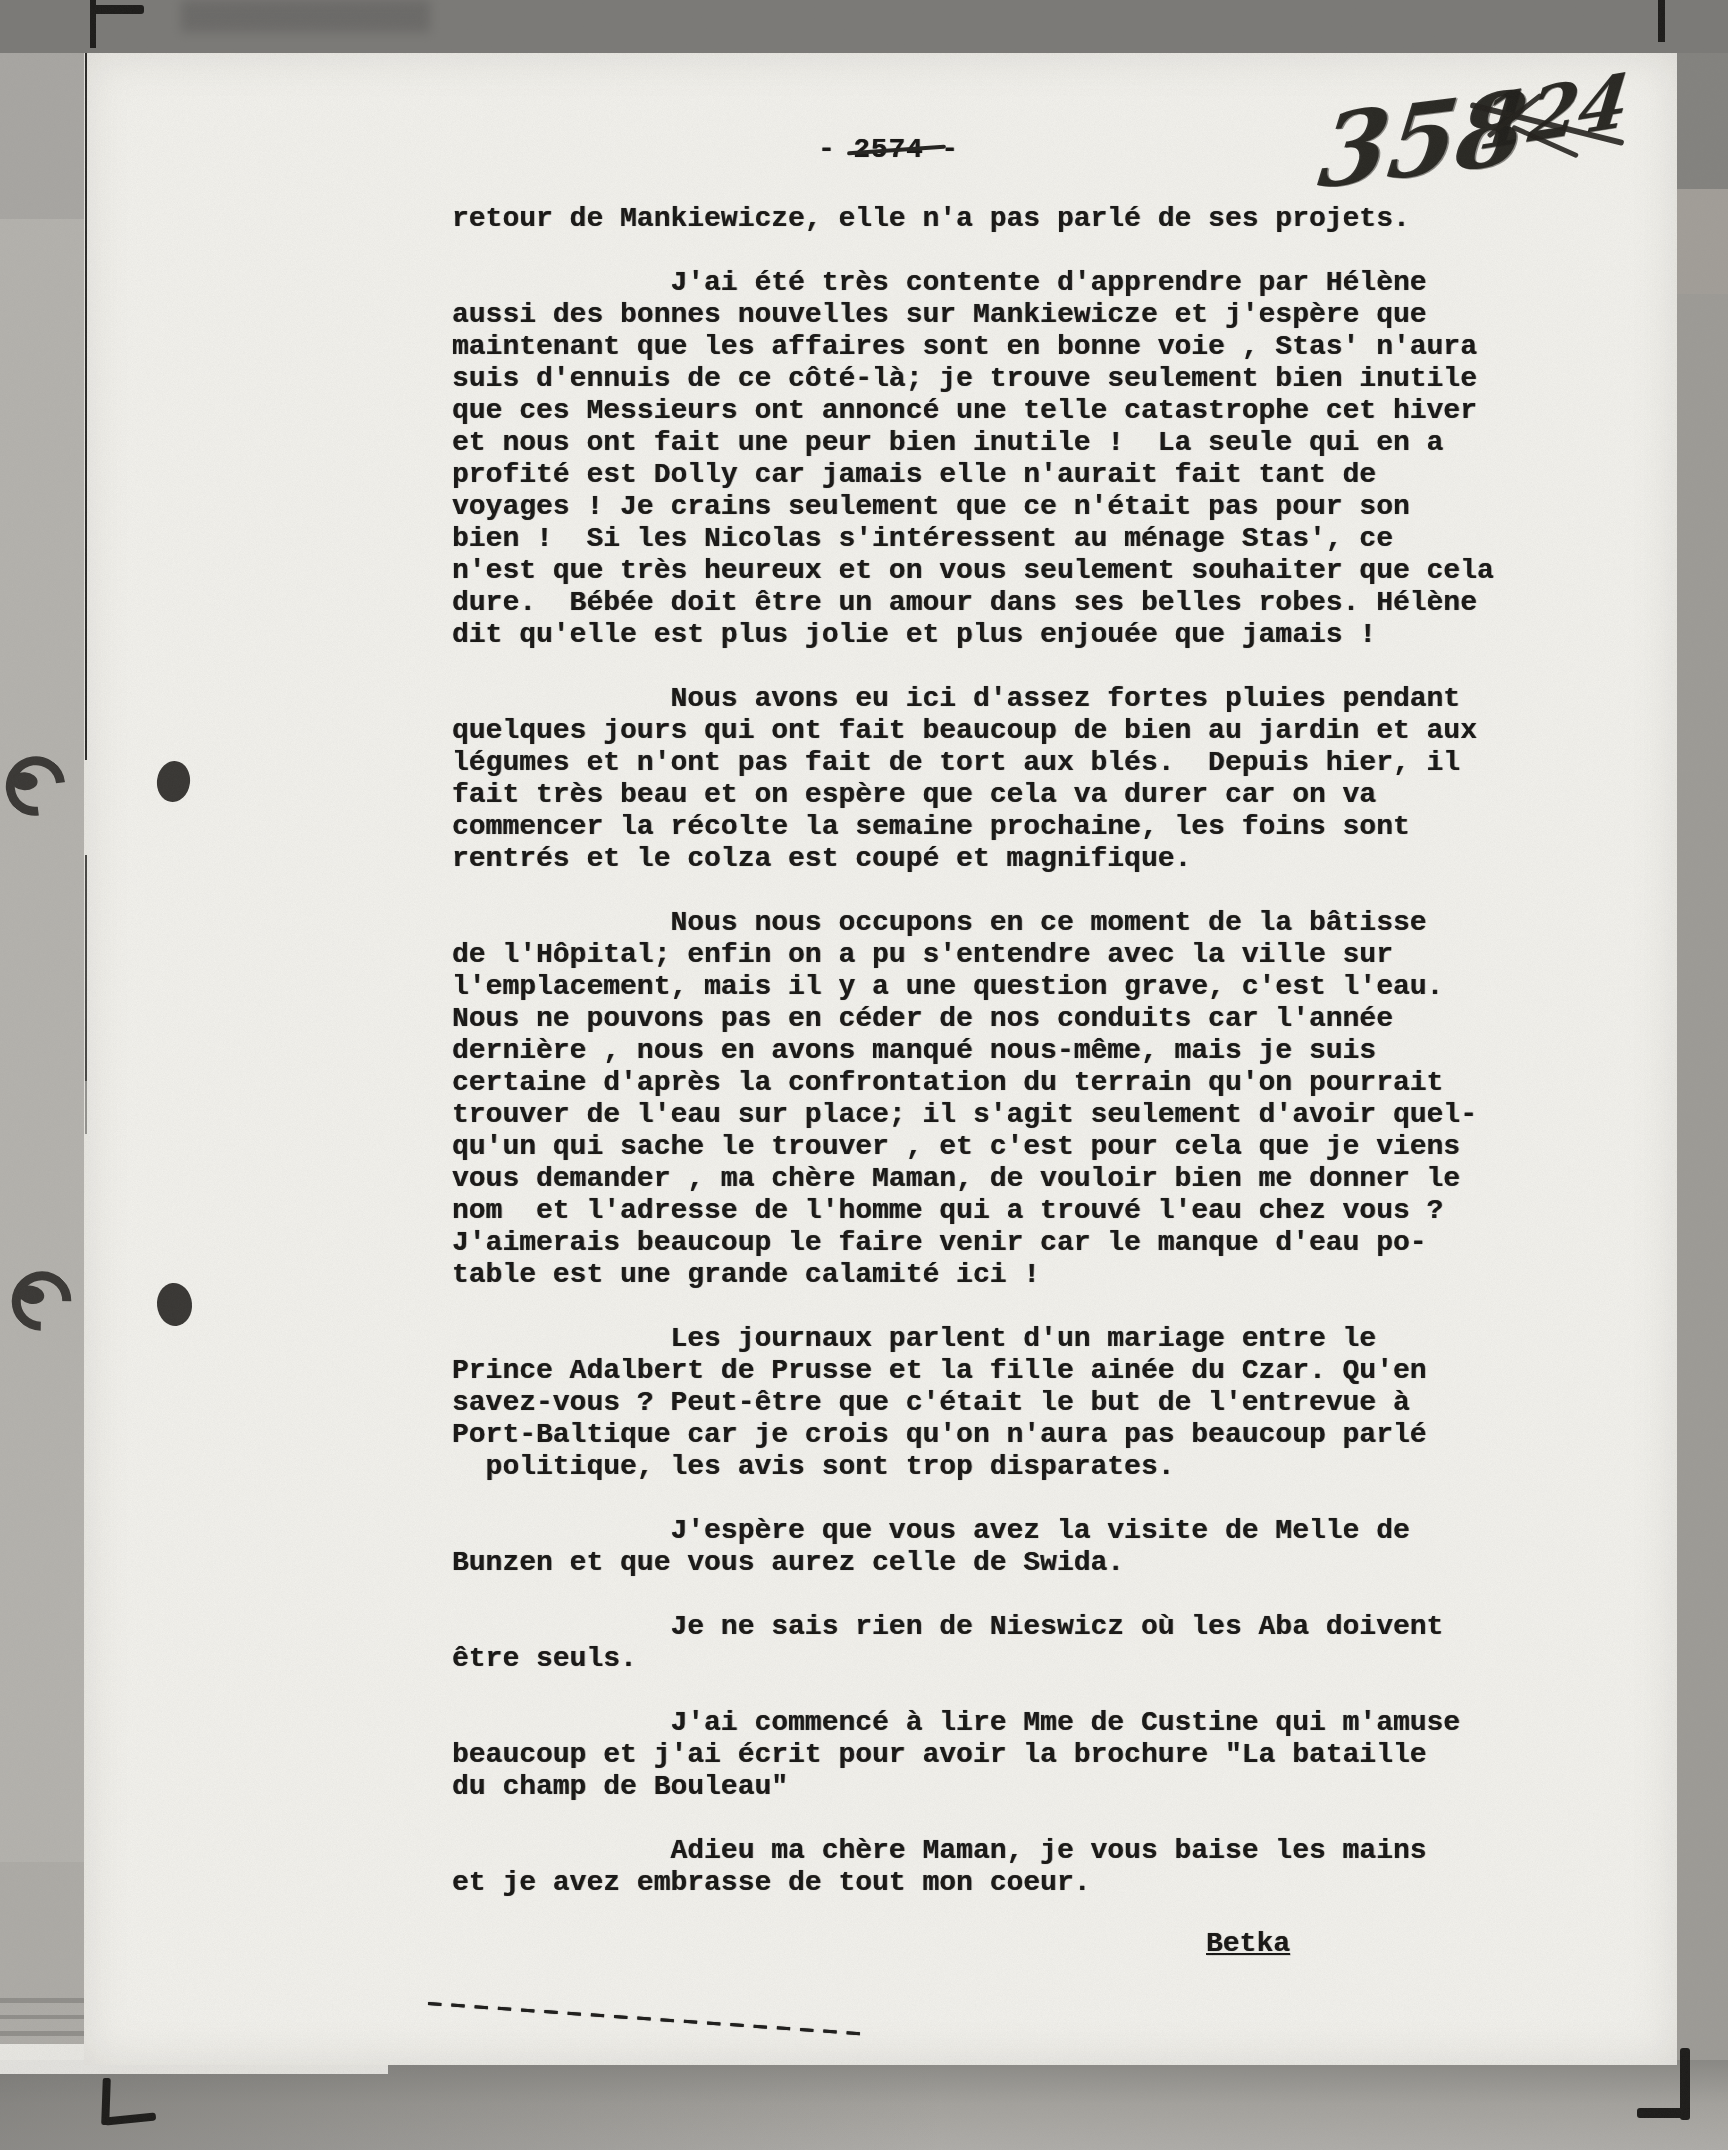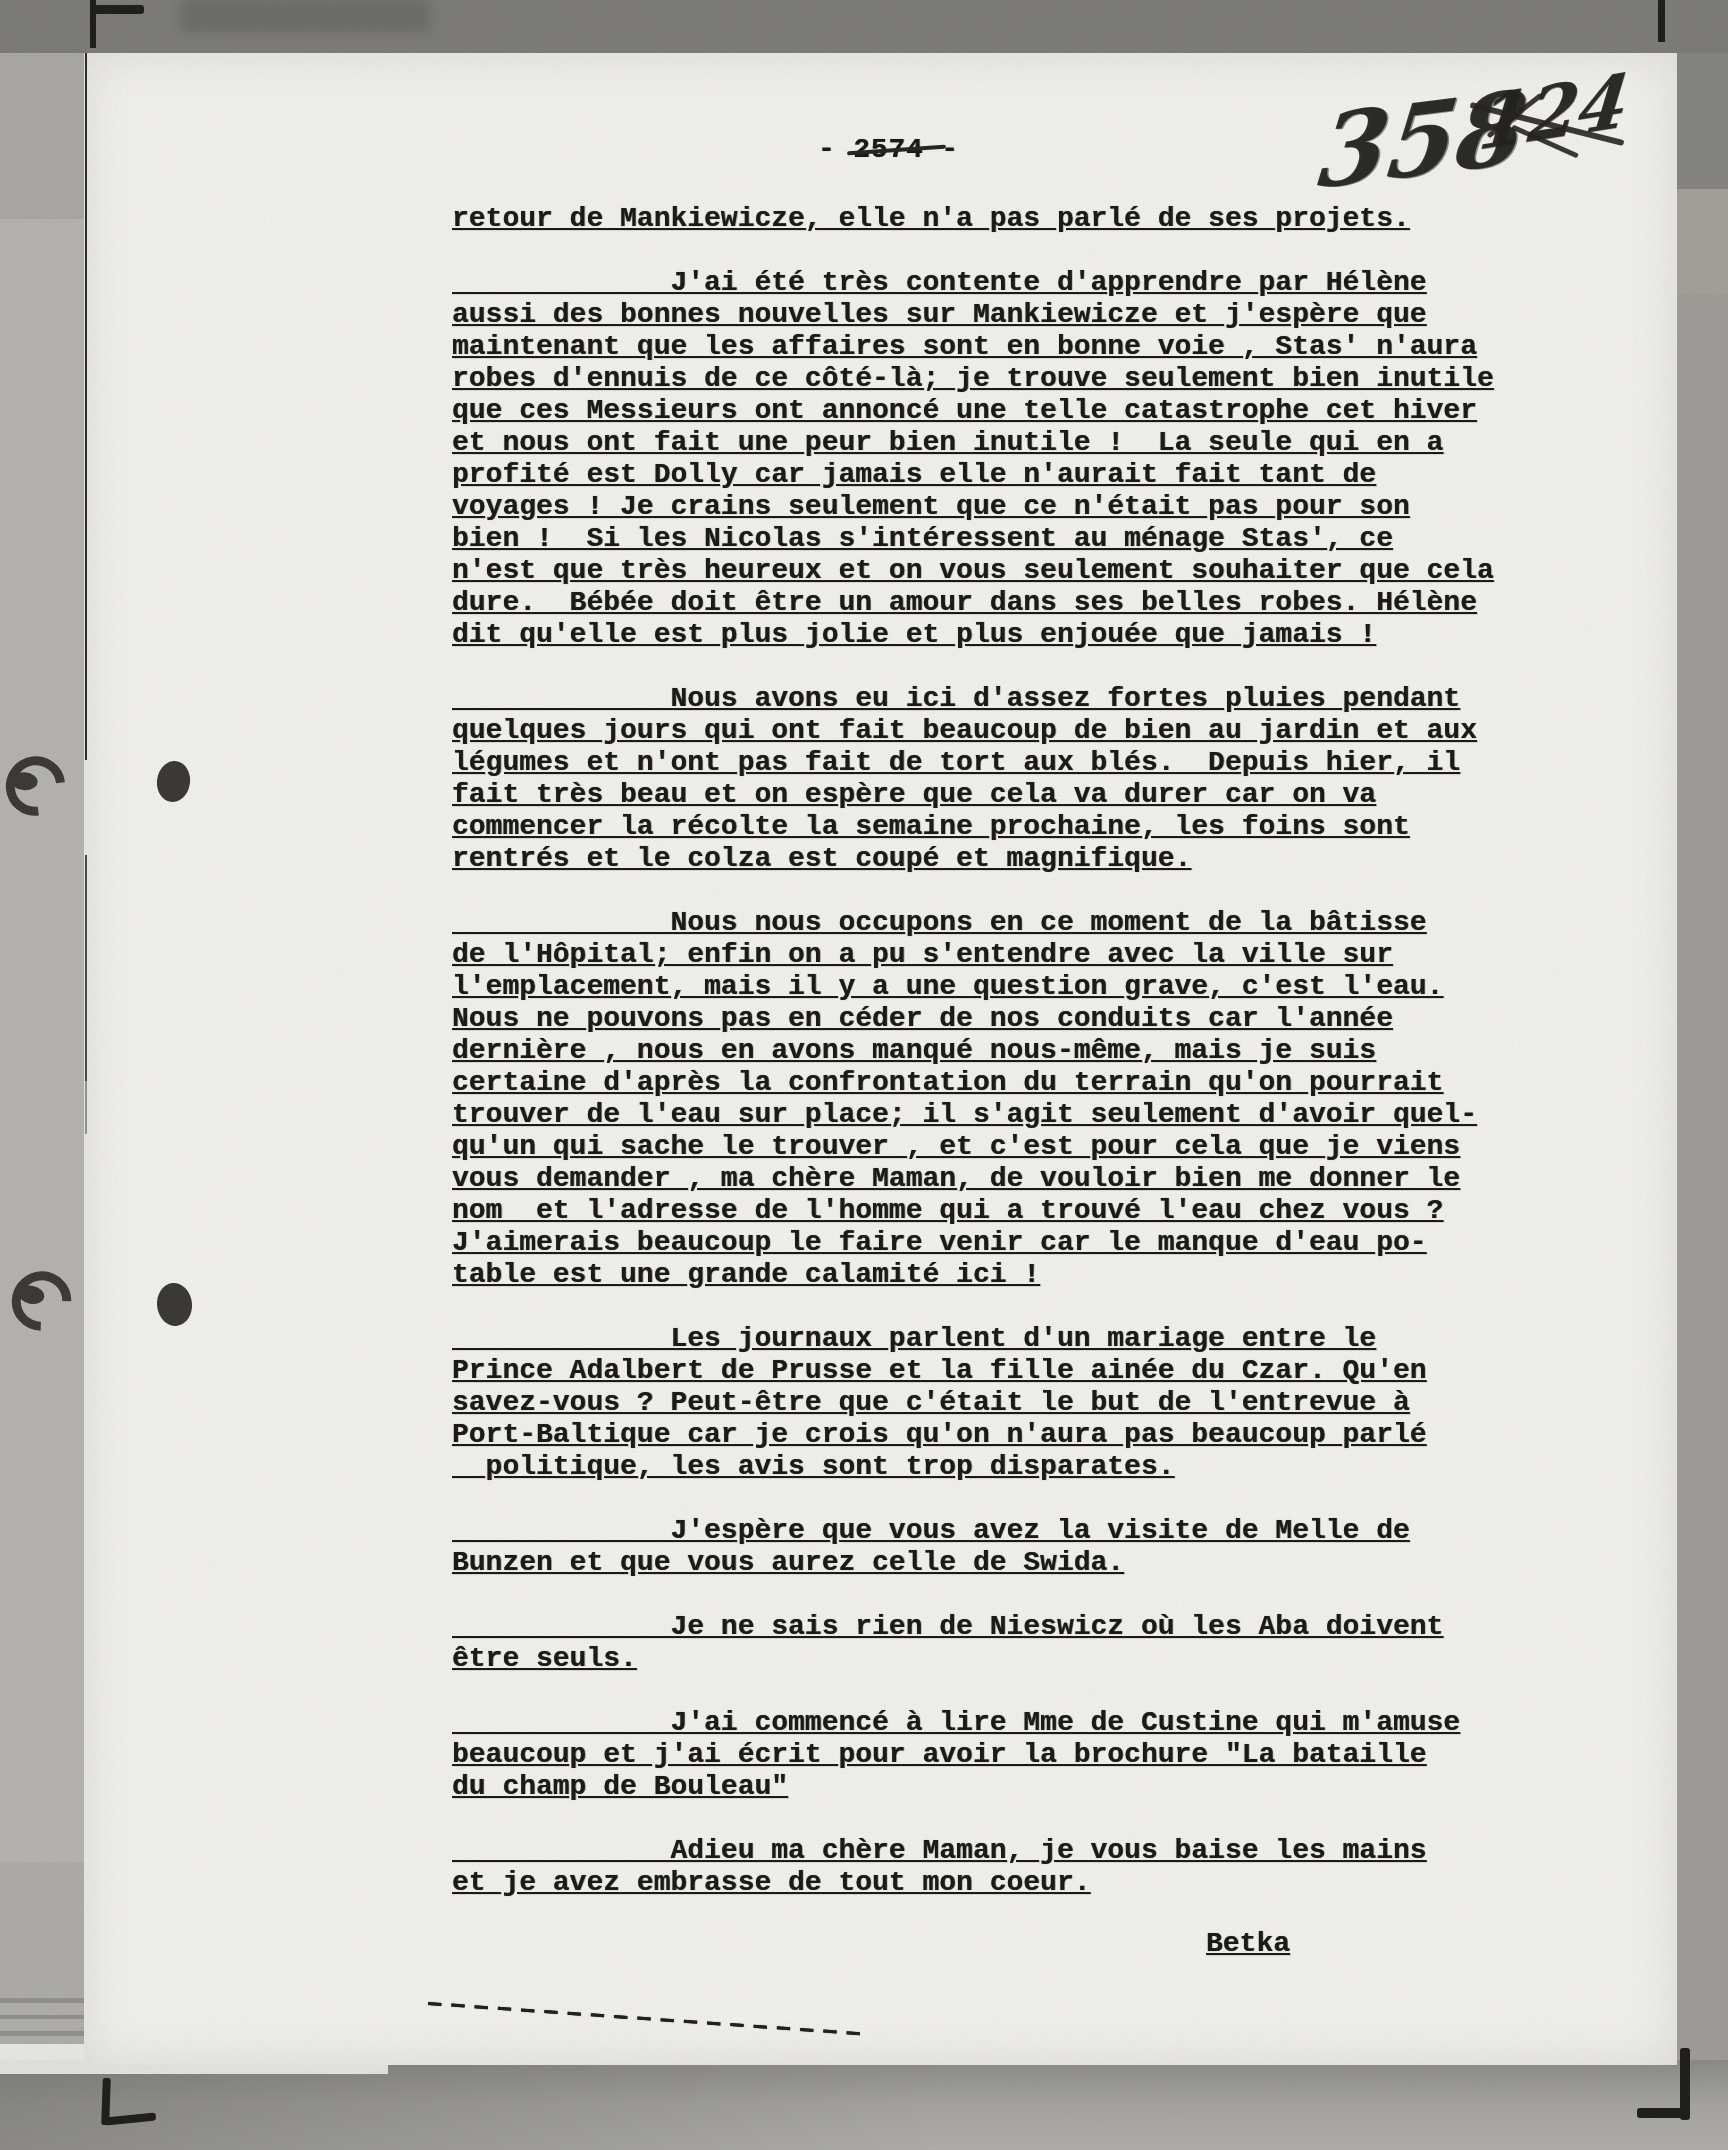--- a/index.html
+++ b/index.html
@@ -46,21 +46,21 @@
   .dot{position:absolute;background:#383633;border-radius:50%;}
   .dot.h1{left:157px;top:761px;width:33px;height:41px;transform:rotate(8deg);}
   .dot.h2{left:157px;top:1283px;width:35px;height:43px;transform:rotate(-6deg);}
   
   .typed{color:#171614;font-weight:700;
          text-shadow:0 0 0.8px rgba(10,10,10,.6),0.8px 0.4px 0 rgba(25,24,22,.3);}
   .pagenum{position:absolute;left:818px;top:134px;font-size:28px;letter-spacing:0.8px;}
   .pn-struck{position:relative;display:inline-block;}
   .pn-struck::after{content:"";position:absolute;left:-6px;right:-22.6px;top:46%;height:3.8px;
          background:#23221f;transform:rotate(-4deg);border-radius:2.3px;}
-  #body-text{position:absolute;left:452px;top:203px;width:1176px;font-size:28px;line-height:32px;text-decoration:underline;}
+  #body-text{position:absolute;left:452px;top:203px;width:1176px;font-size:28px;line-height:32px;}
   .tline{white-space:pre;}
   .para{margin:0 0 32px 0;}
   .signature{position:absolute;left:1206px;top:1928px;font-size:28px;line-height:32px;text-decoration:underline;}
   .dashline{position:absolute;left:427px;top:1986px;font-size:30px;font-weight:700;color:#1d1c1a;
             letter-spacing:5.3px;transform:rotate(4deg);transform-origin:left top;
             text-shadow:0 0 0.8px #000;}
   
   .hand{position:absolute;color:rgba(32,30,26,.92);font-family:"DejaVu Serif",serif;
         font-style:italic;font-weight:700;}
   .hw358{left:1320px;top:81px;font-size:99px;transform:rotate(-7deg) skewX(-14deg);
@@ -116,21 +116,21 @@
   <div class="scratch sc3"></div>
 
   <div id="body-text" class="typed">
       <div class="para">
         <div class="tline">retour de Mankiewicze, elle n'a pas parlé de ses projets.</div>
       </div>
       <div class="para">
         <div class="tline">             J'ai été très contente d'apprendre par Hélène</div>
         <div class="tline">aussi des bonnes nouvelles sur Mankiewicze et j'espère que</div>
         <div class="tline">maintenant que les affaires sont en bonne voie , Stas' n'aura</div>
-        <div class="tline">robes d'ennuis de ce côté-là; je trouve seulement bien inutile</div>
+        <div class="tline">suis d'ennuis de ce côté-là; je trouve seulement bien inutile</div>
         <div class="tline">que ces Messieurs ont annoncé une telle catastrophe cet hiver</div>
         <div class="tline">et nous ont fait une peur bien inutile !  La seule qui en a</div>
         <div class="tline">profité est Dolly car jamais elle n'aurait fait tant de</div>
         <div class="tline">voyages ! Je crains seulement que ce n'était pas pour son</div>
         <div class="tline">bien !  Si les Nicolas s'intéressent au ménage Stas', ce</div>
         <div class="tline">n'est que très heureux et on vous seulement souhaiter que cela</div>
         <div class="tline">dure.  Bébée doit être un amour dans ses belles robes. Hélène</div>
         <div class="tline">dit qu'elle est plus jolie et plus enjouée que jamais !</div>
       </div>
       <div class="para">

